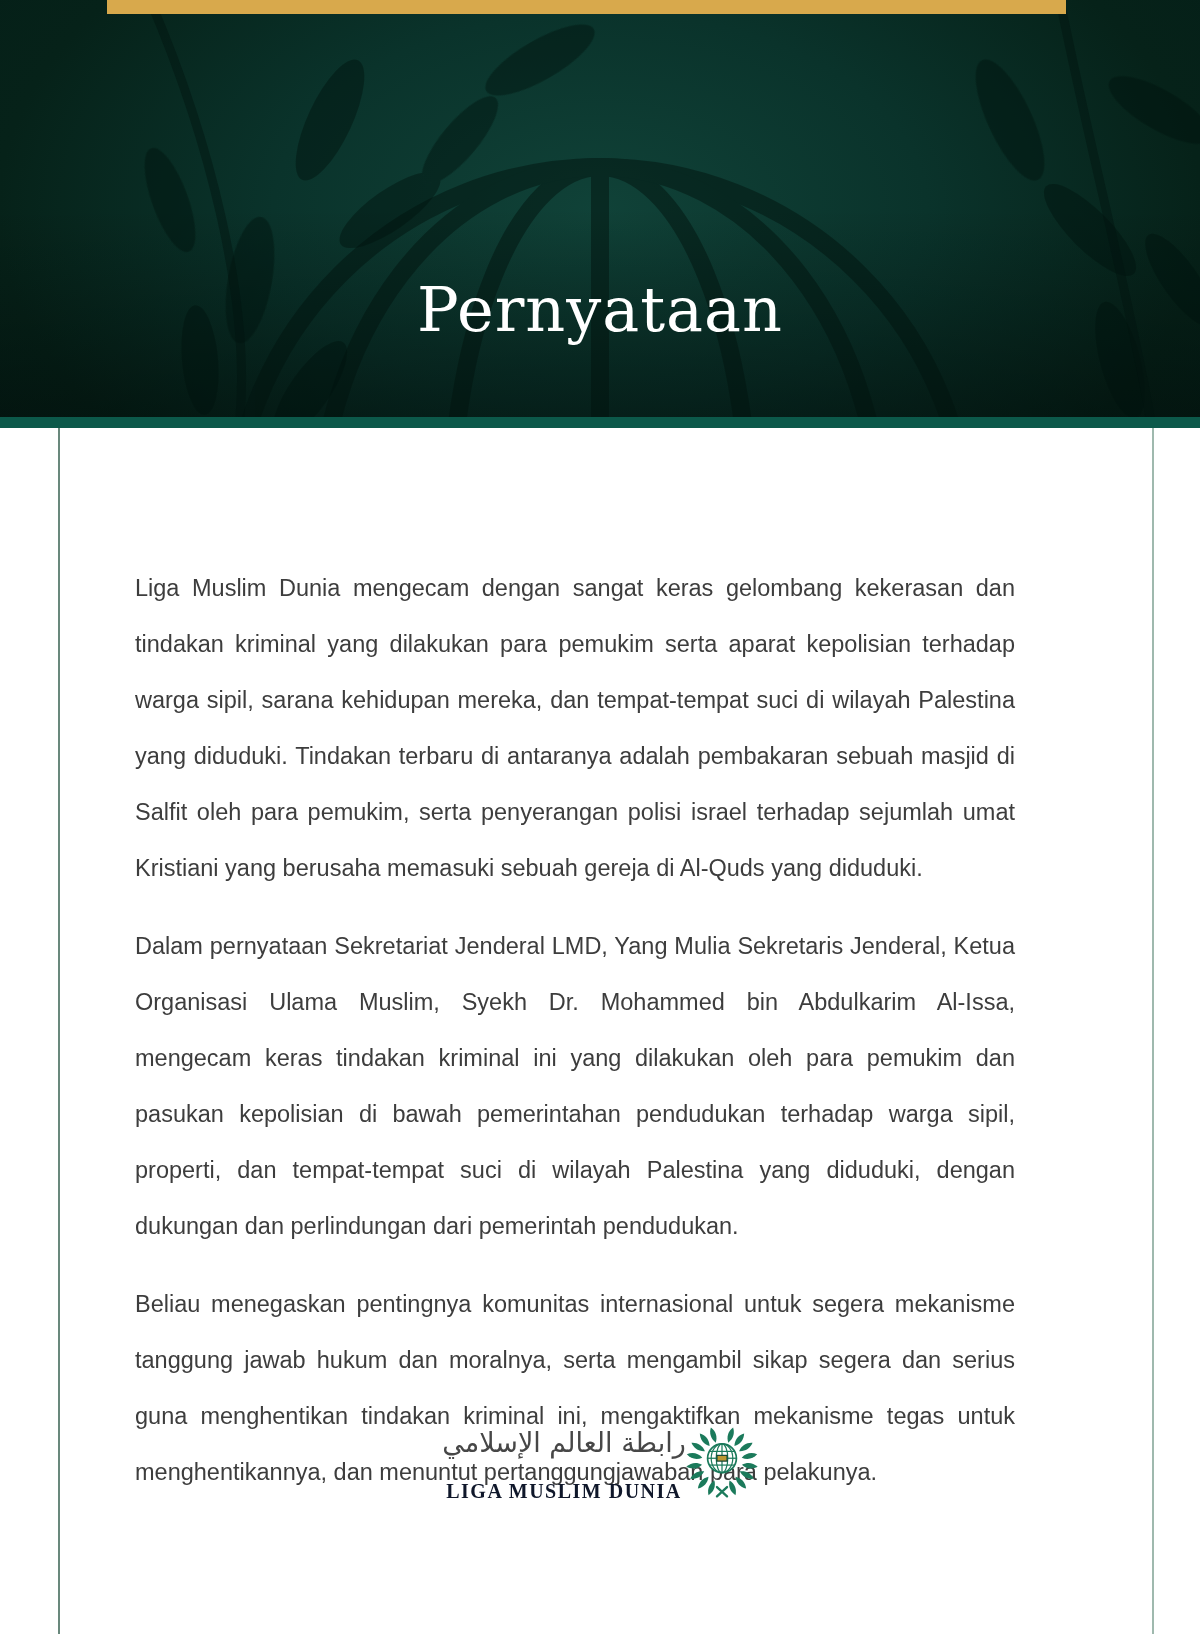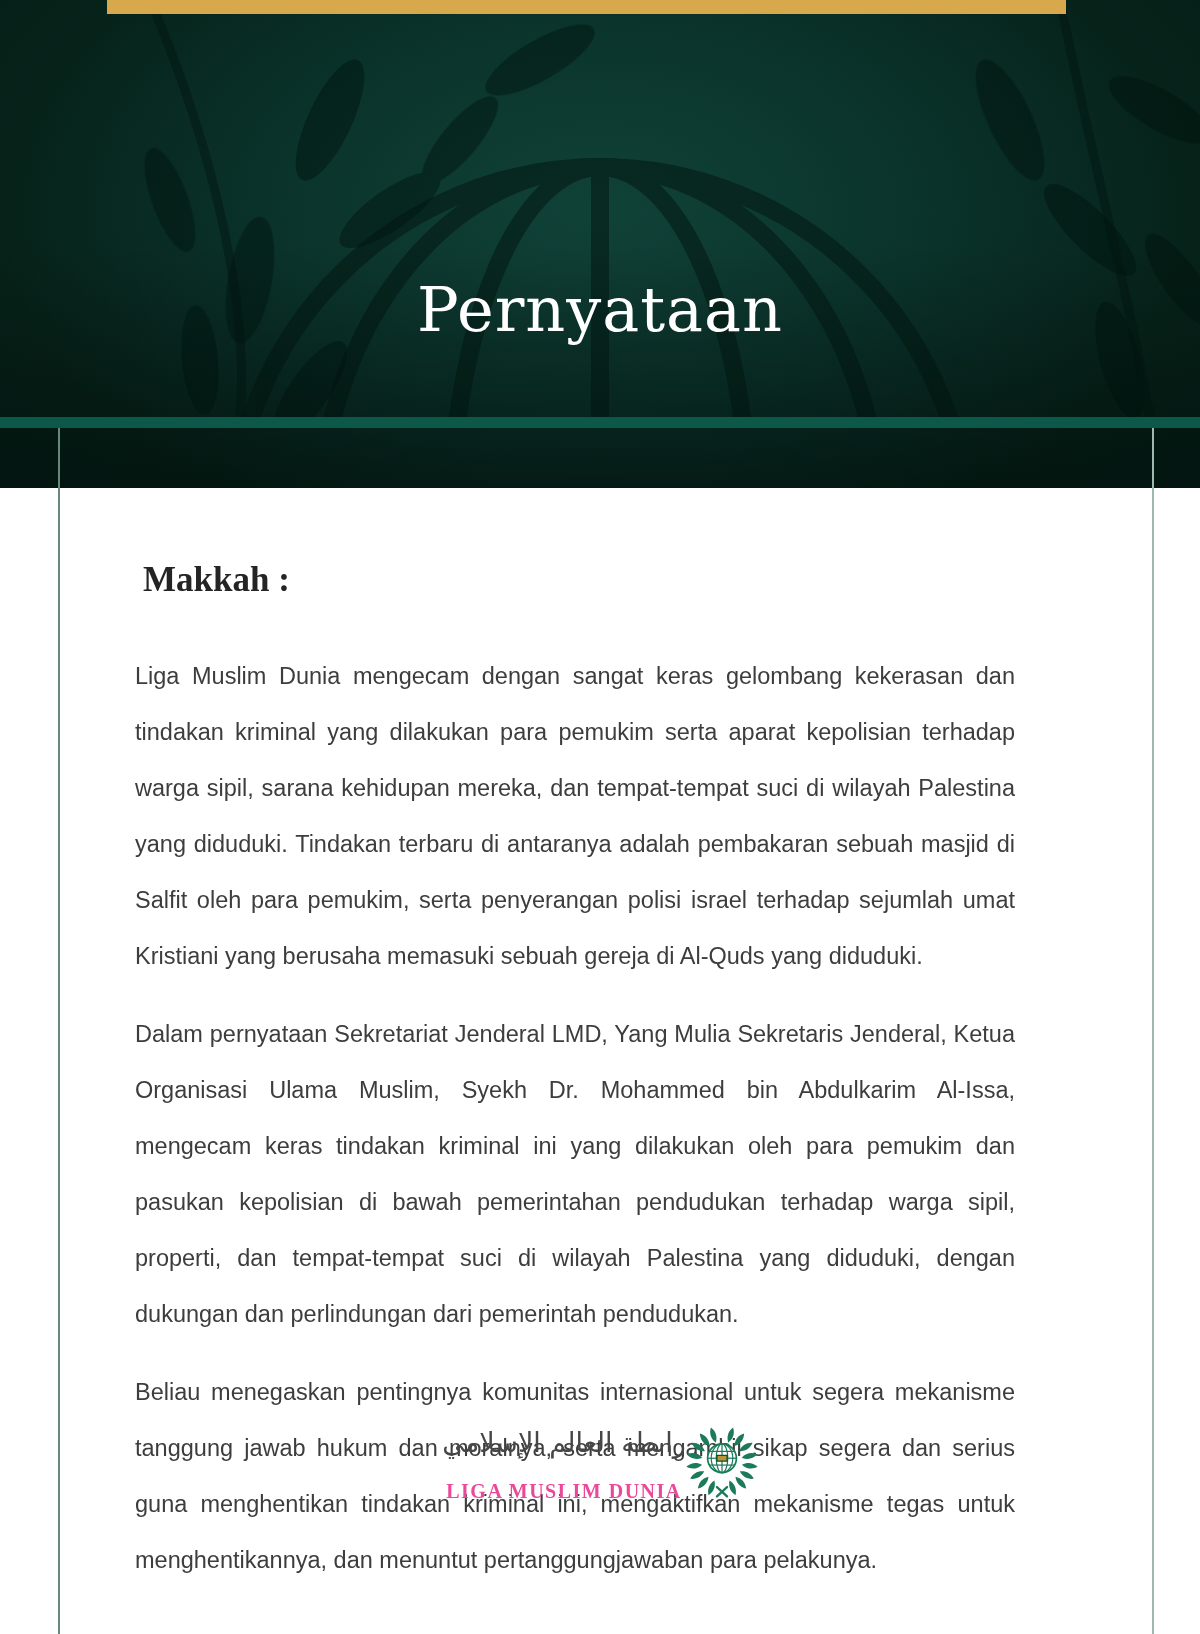--- a/index.html
+++ b/index.html
@@ -3,21 +3,21 @@
 <meta charset="utf-8">
 <style>
   html,body{margin:0;padding:0;background:#ffffff;}
   .page{
     position:relative;width:1200px;height:1634px;overflow:hidden;
     background:#ffffff;font-family:"Liberation Sans",sans-serif;
   }
 
   
   .header{
-    position:absolute;top:0;left:0;width:1200px;height:488px;
+    position:absolute;top:0;left:0;width:1200px;height:417px;
     background:
       linear-gradient(180deg, rgba(0,0,0,0) 50%, rgba(0,8,6,.45) 100%),
       radial-gradient(ellipse 860px 520px at 600px 210px, #104238 0%, #0a332b 38%, #062younger219 70%, #041d17 100%);
     background:
       linear-gradient(180deg, rgba(0,0,0,0) 50%, rgba(0,8,6,.45) 100%),
       radial-gradient(ellipse 860px 520px at 600px 210px, #104238 0%, #0a332b 38%, #062219 70%, #041d17 100%);
   }
   .header-art{position:absolute;top:0;left:0;width:1200px;height:417px;display:block;}
   .gold-bar{
     position:absolute;top:0;left:107px;width:959px;height:14px;
@@ -53,21 +53,21 @@
     display:flex;justify-content:center;align-items:center;
   }
   .logo-text{display:flex;flex-direction:column;align-items:center;}
   .logo-arabic{
     font-family:"DejaVu Sans",sans-serif;
     font-size:27px;line-height:34px;color:#474747;direction:rtl;
   }
   .logo-name{
     margin-top:20px;
     font-family:"Liberation Serif",serif;font-weight:bold;
-    font-size:20px;letter-spacing:1.5px;color:#ec4899;white-space:nowrap;
+    font-size:20px;letter-spacing:1.5px;color:#0f172a;white-space:nowrap;
   }
   .emblem{display:block;}
 </style>
 </head>
 <body>
 
 <div class="page">
 
   <div class="header">
     <svg class="header-art" viewBox="0 0 1200 417" aria-hidden="true">
@@ -101,21 +101,20 @@
     </svg>
     <div class="gold-bar" style="background:#d8a94c"></div>
     <div class="header-title">Pernyataan</div>
   </div>
 
   <div class="teal-band" style="background:#0c594a"></div>
   <div class="rule rule-left" style="background:#69887c"></div>
   <div class="rule rule-right" style="background:#9fb9ae"></div>
 
   <div class="content">
-    <h2 class="city-heading">Makkah :</h2>
     <p>Liga Muslim Dunia mengecam dengan sangat keras gelombang kekerasan dan tindakan kriminal yang dilakukan para pemukim serta aparat kepolisian terhadap warga sipil, sarana kehidupan mereka, dan tempat-tempat suci di wilayah Palestina yang diduduki. Tindakan terbaru di antaranya adalah pembakaran sebuah masjid di Salfit oleh para pemukim, serta penyerangan polisi israel terhadap sejumlah umat Kristiani yang berusaha memasuki sebuah gereja di Al-Quds yang diduduki.</p>
     <p>Dalam pernyataan Sekretariat Jenderal LMD, Yang Mulia Sekretaris Jenderal, Ketua Organisasi Ulama Muslim, Syekh Dr. Mohammed bin Abdulkarim Al-Issa, mengecam keras tindakan kriminal ini yang dilakukan oleh para pemukim dan pasukan kepolisian di bawah pemerintahan pendudukan terhadap warga sipil, properti, dan tempat-tempat suci di wilayah Palestina yang diduduki, dengan dukungan dan perlindungan dari pemerintah pendudukan.</p>
     <p>Beliau menegaskan pentingnya komunitas internasional untuk segera mekanisme tanggung jawab hukum dan moralnya, serta mengambil sikap segera dan serius guna menghentikan tindakan kriminal ini, mengaktifkan mekanisme tegas untuk menghentikannya, dan menuntut pertanggungjawaban para pelakunya.</p>
   </div>
 
   <div class="logo-row">
     <div class="logo-text">
       <div class="logo-arabic">رابطة العالم الإسلامي</div>
       <div class="logo-name">LIGA MUSLIM DUNIA</div>
     </div>

